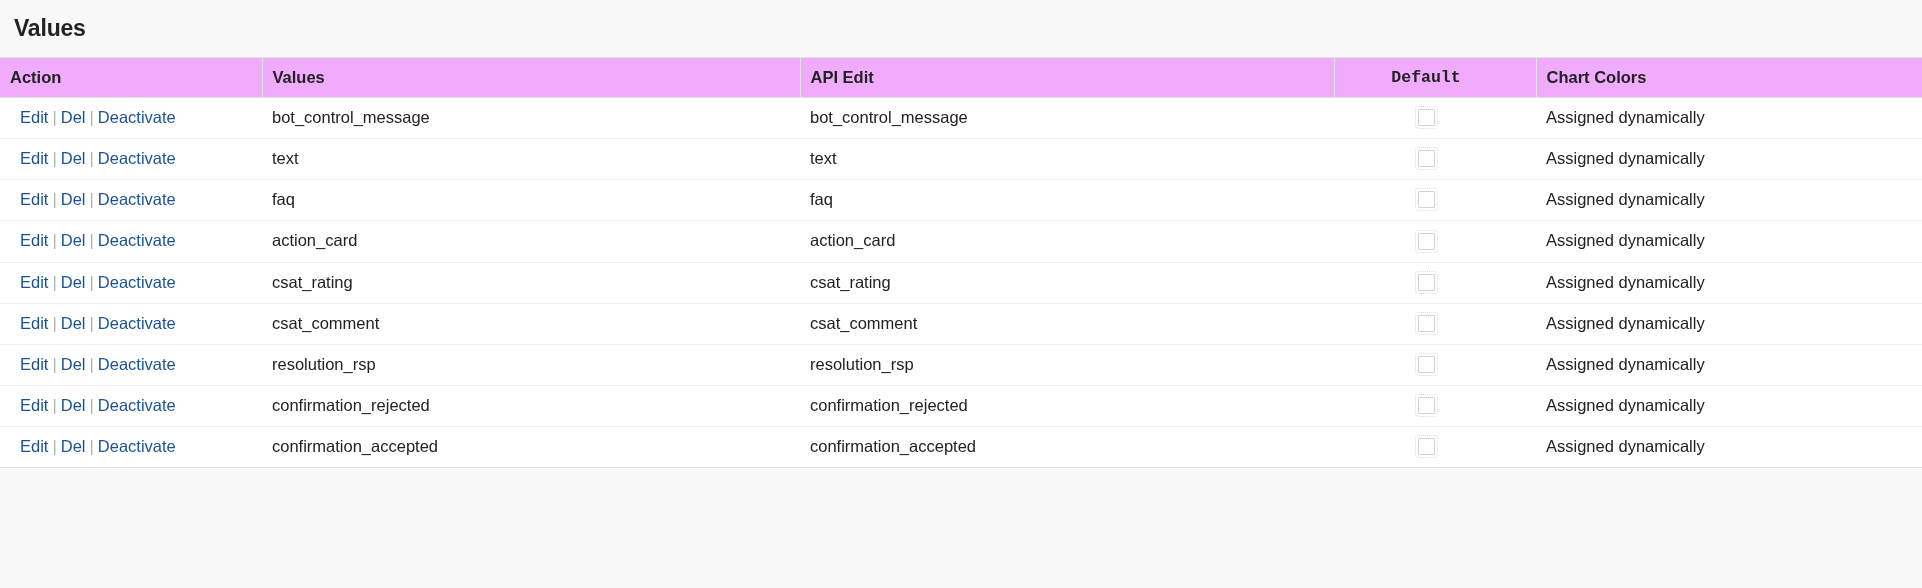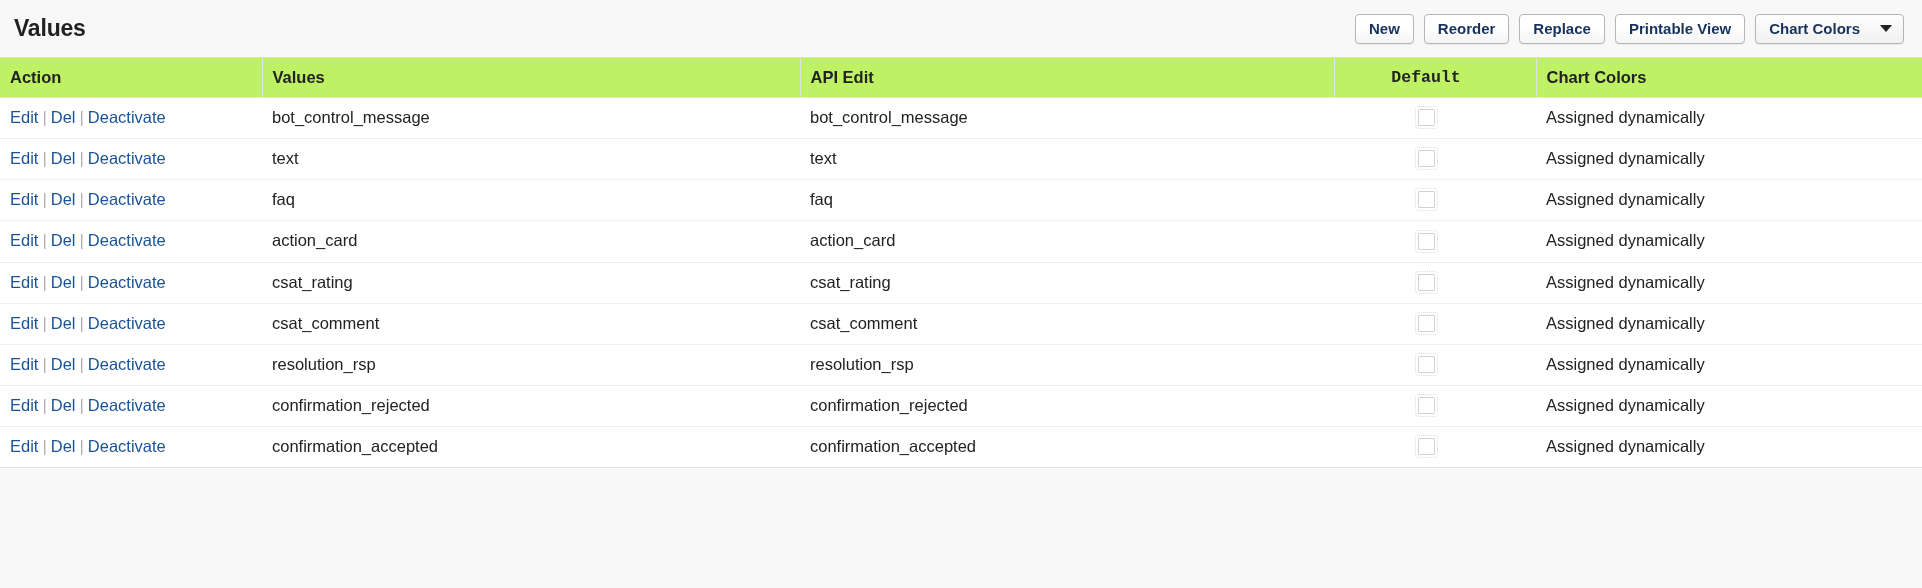--- a/index.html
+++ b/index.html
@@ -75,21 +75,21 @@
     border-bottom: 1px solid #e0e0e0;
     background: #ffffff;
   }
   table.list {
     border-collapse: collapse;
     width: 1922px;
     table-layout: fixed;
     background: #ffffff;
   }
   table.list th {
-    background: #bef264;
+    background: #f0abfc;
     font-size: 16.5px;
     font-weight: bold;
     color: #222222;
     text-align: left;
     padding: 10px 0 10px 10px;
     height: 22px;
     border-bottom: 1px solid #e2e2e2;
     border-right: 1px solid #e2e2e2;
     white-space: nowrap;
     vertical-align: middle;
@@ -112,20 +112,21 @@
   .col-action    { width: 262px; }
   .col-values    { width: 538px; }
   .col-api       { width: 534px; }
   .col-default   { width: 202px; }
   .col-chart     { width: 386px; }
   .th-default-inner { display: block; text-align: center; padding-right: 28px; font-family: Liberation Mono, monospace; }
 
   
   .actions {
     color: #1b5297;
+    margin-left: 10px;
   }
   .actions a {
     color: #1b5297;
     text-decoration: none;
     cursor: pointer;
   }
   .sep {
     color: #b0b0b0;
     padding: 0 4px;
   }
@@ -158,30 +159,20 @@
     background: #f8f8f8;
   }
 </style>
 </head>
 <body>
 
 <div id="page">
 
   <div class="pb-header">
     <div class="pb-title">Values</div>
-    <div class="pb-buttons">
-        <button class="btn"><span>New</span></button>
-        <button class="btn"><span>Reorder</span></button>
-        <button class="btn"><span>Replace</span></button>
-        <button class="btn"><span>Printable View</span></button>
-        <button class="btn btn-dropdown">
-          <span>Chart Colors</span>
-          <span class="caret"></span>
-        </button>
-      </div>
   </div>
 
   <div class="list-wrap">
     <table class="list">
       <colgroup>
         <col class="col-action">
         <col class="col-values">
         <col class="col-api">
         <col class="col-default">
         <col class="col-chart">

